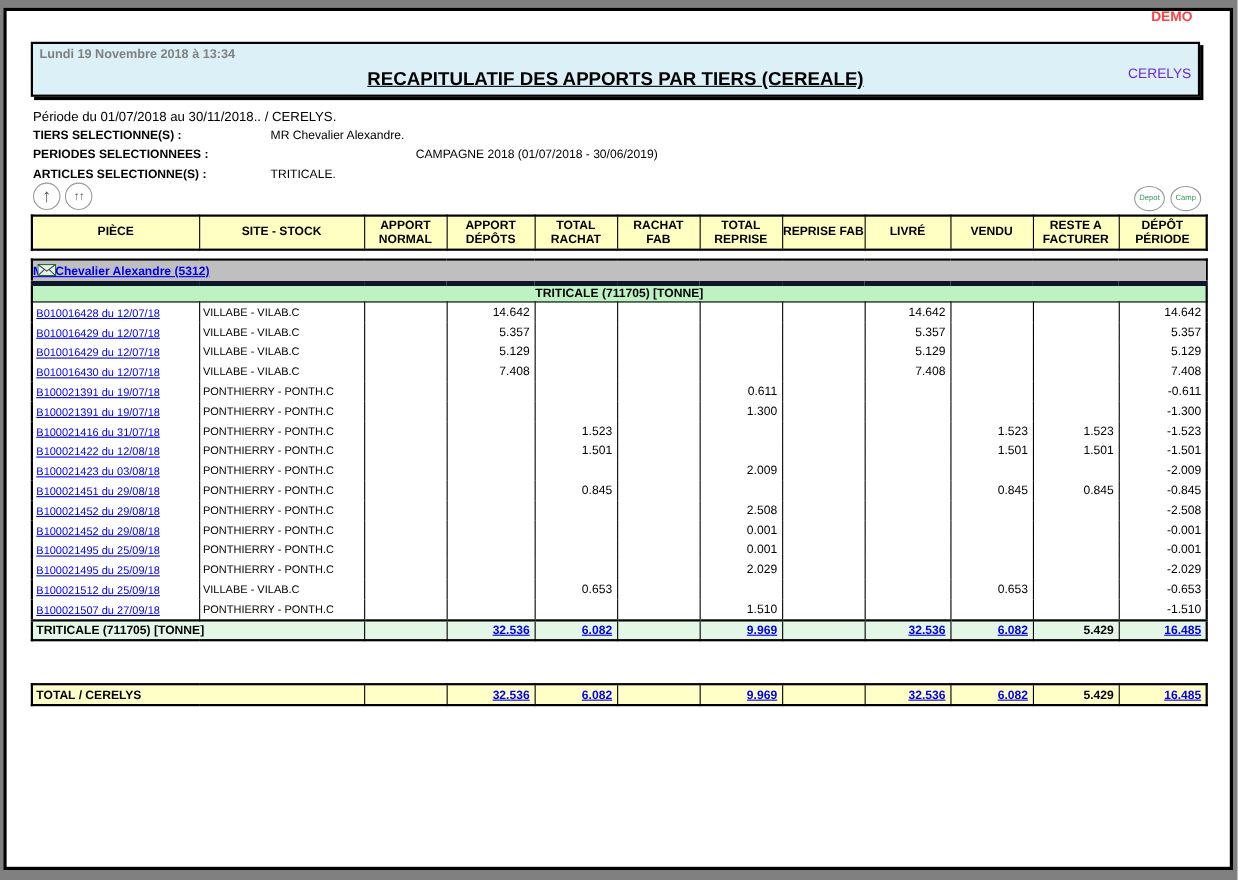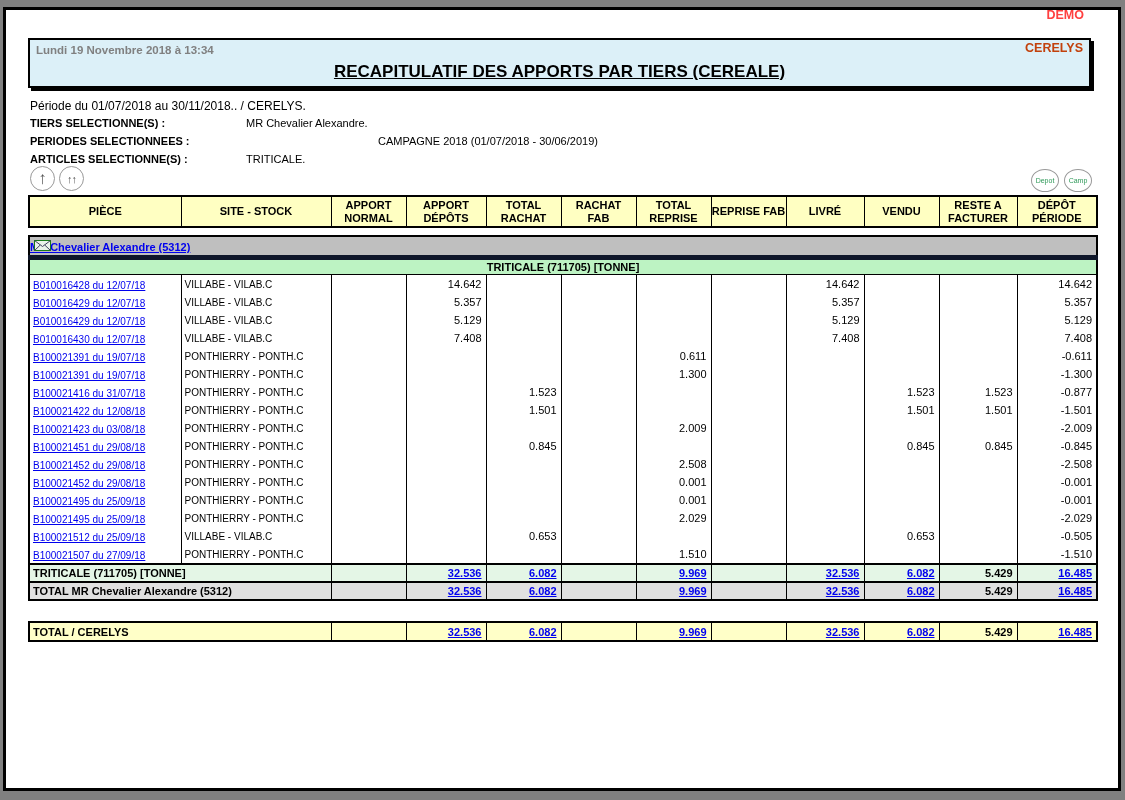--- a/index.html
+++ b/index.html
@@ -20,21 +20,21 @@
     background:#808080;
     font-family:"Liberation Sans","DejaVu Sans",sans-serif;
     -webkit-font-smoothing:antialiased;
   }
   .page{position:absolute;left:3px;top:7px;width:1118px;height:784px;background:#fff;border:3px solid #000;}
   .demo{position:absolute;top:8px;right:41px;color:var(--demo);font-weight:bold;font-size:12.5px;margin-left:36px;}
 
   
   .masthead{position:absolute;left:28px;top:38px;width:1063px;height:50px;background:var(--mastbg);border:2px solid #000;box-shadow:3px 3px 0 #000;}
   .mast-date{position:absolute;left:6px;top:4px;font-size:11.5px;font-weight:bold;color:#808080;}
-  .mast-company{position:absolute;right:6px;top:1px;font-size:12.5px;font-weight:bold;color:#c2410c;}
+  .mast-company{position:absolute;right:6px;top:20px;font-size:12.5px;font-weight:normal;color:#6d28d9;}
   .mast-title{position:absolute;left:0;right:0;top:22px;text-align:center;font-size:17px;font-weight:bold;text-decoration:underline;color:#000;}
 
   
   .abs{position:absolute;font-size:11px;color:#000;white-space:nowrap;}
   .period-line{left:30px;top:99px;font-size:12px;}
   .flabel{font-weight:bold;}
 
   
   .circle-btn{position:absolute;border:1px solid #999;border-radius:50%;background:#fff;display:flex;align-items:center;justify-content:center;color:#555;cursor:pointer;}
   .btn-up{left:30px;top:166px;width:25px;height:25px;font-size:17px;font-weight:bold;}
@@ -262,21 +262,21 @@
         <td class="site-cell">PONTHIERRY - PONTH.C</td>
         <td class="num"></td>
         <td class="num"></td>
         <td class="num">1.523</td>
         <td class="num"></td>
         <td class="num"></td>
         <td class="num"></td>
         <td class="num"></td>
         <td class="num">1.523</td>
         <td class="num">1.523</td>
-        <td class="num">-0.877</td>
+        <td class="num">-1.523</td>
       </tr>
       <tr class="data-row">
         <td class="piece-cell"><a class="plink">B100021422 du 12/08/18</a></td>
         <td class="site-cell">PONTHIERRY - PONTH.C</td>
         <td class="num"></td>
         <td class="num"></td>
         <td class="num">1.501</td>
         <td class="num"></td>
         <td class="num"></td>
         <td class="num"></td>
@@ -374,21 +374,21 @@
         <td class="site-cell">VILLABE - VILAB.C</td>
         <td class="num"></td>
         <td class="num"></td>
         <td class="num">0.653</td>
         <td class="num"></td>
         <td class="num"></td>
         <td class="num"></td>
         <td class="num"></td>
         <td class="num">0.653</td>
         <td class="num"></td>
-        <td class="num">-0.505</td>
+        <td class="num">-0.653</td>
       </tr>
       <tr class="data-row">
         <td class="piece-cell"><a class="plink">B100021507 du 27/09/18</a></td>
         <td class="site-cell">PONTHIERRY - PONTH.C</td>
         <td class="num"></td>
         <td class="num"></td>
         <td class="num"></td>
         <td class="num"></td>
         <td class="num">1.510</td>
         <td class="num"></td>
@@ -403,59 +403,46 @@
         <td class="num"><a class="tlink">32.536</a></td>
         <td class="num"><a class="tlink">6.082</a></td>
         <td class="num" style="font-weight: bold;"></td>
         <td class="num"><a class="tlink">9.969</a></td>
         <td class="num" style="font-weight: bold;"></td>
         <td class="num"><a class="tlink">32.536</a></td>
         <td class="num"><a class="tlink">6.082</a></td>
         <td class="num" style="font-weight: bold;">5.429</td>
         <td class="num"><a class="tlink">16.485</a></td>
       </tr>
-      <tr class="total-row total-gray">
-        <td class="tlabel" colspan="2">TOTAL MR Chevalier Alexandre (5312)</td>
+    </tbody>
+</table>
+
+<table id="grand-table">
+    <colgroup>
+      <col style="width: 152px;">
+      <col style="width: 150px;">
+      <col style="width: 75px;">
+      <col style="width: 80px;">
+      <col style="width: 75px;">
+      <col style="width: 75px;">
+      <col style="width: 75px;">
+      <col style="width: 75px;">
+      <col style="width: 78px;">
+      <col style="width: 75px;">
+      <col style="width: 78px;">
+      <col style="width: 80px;">
+    </colgroup>
+  <tbody>
+      <tr id="grand-row">
+        <td class="tlabel" colspan="2">TOTAL / CERELYS</td>
         <td class="num" style="font-weight: bold;"></td>
         <td class="num"><a class="tlink">32.536</a></td>
         <td class="num"><a class="tlink">6.082</a></td>
         <td class="num" style="font-weight: bold;"></td>
         <td class="num"><a class="tlink">9.969</a></td>
         <td class="num" style="font-weight: bold;"></td>
         <td class="num"><a class="tlink">32.536</a></td>
         <td class="num"><a class="tlink">6.082</a></td>
         <td class="num" style="font-weight: bold;">5.429</td>
         <td class="num"><a class="tlink">16.485</a></td>
       </tr>
     </tbody>
 </table>
 
-<table id="grand-table">
-    <colgroup>
-      <col style="width: 152px;">
-      <col style="width: 150px;">
-      <col style="width: 75px;">
-      <col style="width: 80px;">
-      <col style="width: 75px;">
-      <col style="width: 75px;">
-      <col style="width: 75px;">
-      <col style="width: 75px;">
-      <col style="width: 78px;">
-      <col style="width: 75px;">
-      <col style="width: 78px;">
-      <col style="width: 80px;">
-    </colgroup>
-  <tbody>
-      <tr id="grand-row">
-        <td class="tlabel" colspan="2">TOTAL / CERELYS</td>
-        <td class="num" style="font-weight: bold;"></td>
-        <td class="num"><a class="tlink">32.536</a></td>
-        <td class="num"><a class="tlink">6.082</a></td>
-        <td class="num" style="font-weight: bold;"></td>
-        <td class="num"><a class="tlink">9.969</a></td>
-        <td class="num" style="font-weight: bold;"></td>
-        <td class="num"><a class="tlink">32.536</a></td>
-        <td class="num"><a class="tlink">6.082</a></td>
-        <td class="num" style="font-weight: bold;">5.429</td>
-        <td class="num"><a class="tlink">16.485</a></td>
-      </tr>
-    </tbody>
-</table>
-
 </body></html>

